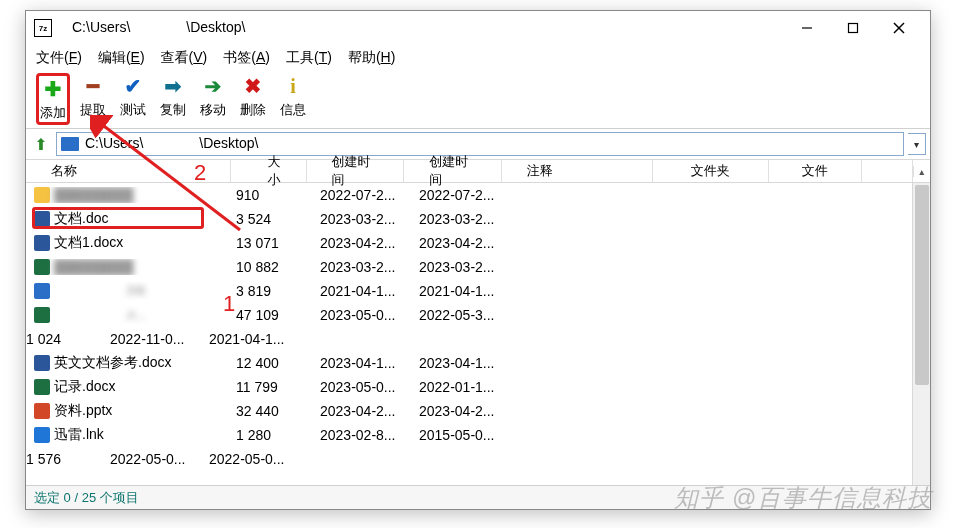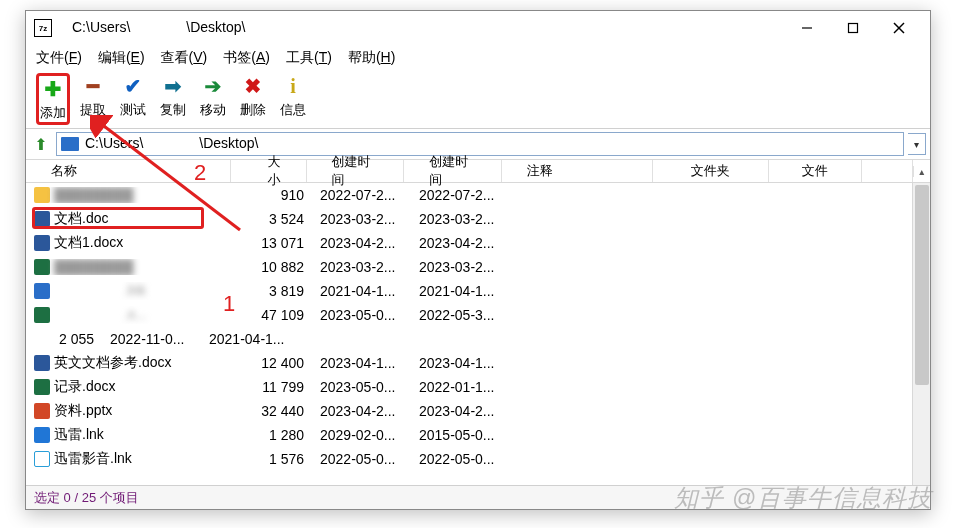--- a/index.html
+++ b/index.html
@@ -148,21 +148,21 @@
     }
     .rows { flex:1; }
     .row {
       height: 24px;
       display: flex;
       align-items: center;
       font-size: 14px;
       color: #000;
     }
     .c-name { width: 210px; padding-left: 8px; display:flex; align-items:center; gap:4px; overflow:hidden; white-space:nowrap;}
-    .c-size { width: 76px; text-align: right; padding-right: 8px; }
+    .c-size { width: 76px; text-align: left; padding-right: 8px; }
     .c-mod  { width: 99px; padding-left: 8px; }
     .c-cre  { width: 99px; padding-left: 8px; }
     .file-icon { width:16px; height:16px; border-radius:2px; display:inline-block; flex-shrink:0; }
     .fi-lnk { background:#f5c242; }
     .fi-docx{ background:#2b579a; }
     .fi-xlsx{ background:#1d6f42; }
     .fi-ie  { background:#2a6ec8; }
     .fi-cloud{ background:#fff; border:1px solid #2a6ec8; }
     .fi-pptx{ background:#d24726; }
     .fi-thunder{background:#2076d6;}
@@ -182,21 +182,21 @@
     }
     .scroll-thumb {
       position:absolute; left:2px; top:2px; width:14px; height:200px;
       background: #c8c8c8; border-radius:2px;
     }
     .statusbar {
       height: 24px;
       display:flex; align-items:center;
       padding: 0 8px;
       border-top: 1px solid #d0d0d0;
-      font-size: 13px; color:#701a75;
+      font-size: 13px; color:#0f766e;
       background:#f6f6f6;
     }
     .annotation-arrow1 {
       position:absolute;
       left: 90px; top: 115px;
       width: 160px; height: 130px;
       pointer-events:none;
     }
     .annotation-label1 {
       position:absolute; left:223px; top:291px;
@@ -358,21 +358,21 @@
         <div class="row">
           <div class="c-name">
             <span class="file-icon fi-xlsx"></span>
             <span class="blur">　　　　　.x...</span>
           </div>
           <div class="c-size">47 109</div>
           <div class="c-mod">2023-05-0...</div>
           <div class="c-cre">2022-05-3...</div>
         </div>
         <div class="row">
-          <div class="c-size">2 055</div>
+          <div class="c-size">1 024</div>
           <div class="c-mod">2022-11-0...</div>
           <div class="c-cre">2021-04-1...</div>
         </div>
         <div class="row">
           <div class="c-name">
             <span class="file-icon fi-docx"></span>
             <span class="">英文文档参考.docx</span>
           </div>
           <div class="c-size">12 400</div>
           <div class="c-mod">2023-04-1...</div>
@@ -395,28 +395,24 @@
           <div class="c-size">32 440</div>
           <div class="c-mod">2023-04-2...</div>
           <div class="c-cre">2023-04-2...</div>
         </div>
         <div class="row">
           <div class="c-name">
             <span class="file-icon fi-thunder"></span>
             <span class="">迅雷.lnk</span>
           </div>
           <div class="c-size">1 280</div>
-          <div class="c-mod">2029-02-0...</div>
+          <div class="c-mod">2023-02-8...</div>
           <div class="c-cre">2015-05-0...</div>
         </div>
         <div class="row">
-          <div class="c-name">
-            <span class="file-icon fi-media"></span>
-            <span class="">迅雷影音.lnk</span>
-          </div>
           <div class="c-size">1 576</div>
           <div class="c-mod">2022-05-0...</div>
           <div class="c-cre">2022-05-0...</div>
         </div>
       </div>
     <div class="scrollbar">
       <div class="scroll-thumb"></div>
     </div>
     <div class="row-highlight"></div>
   </div>

